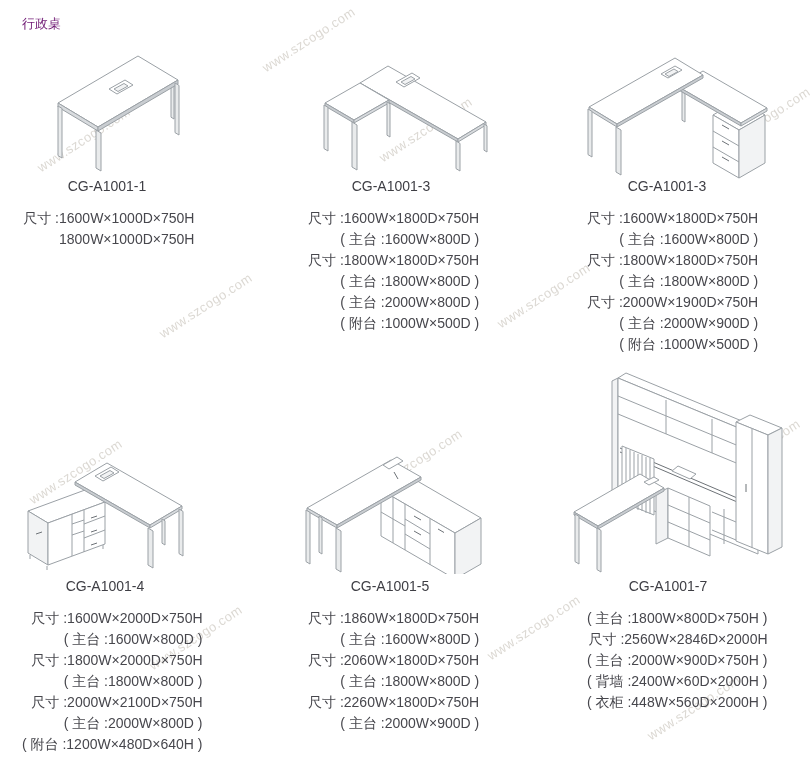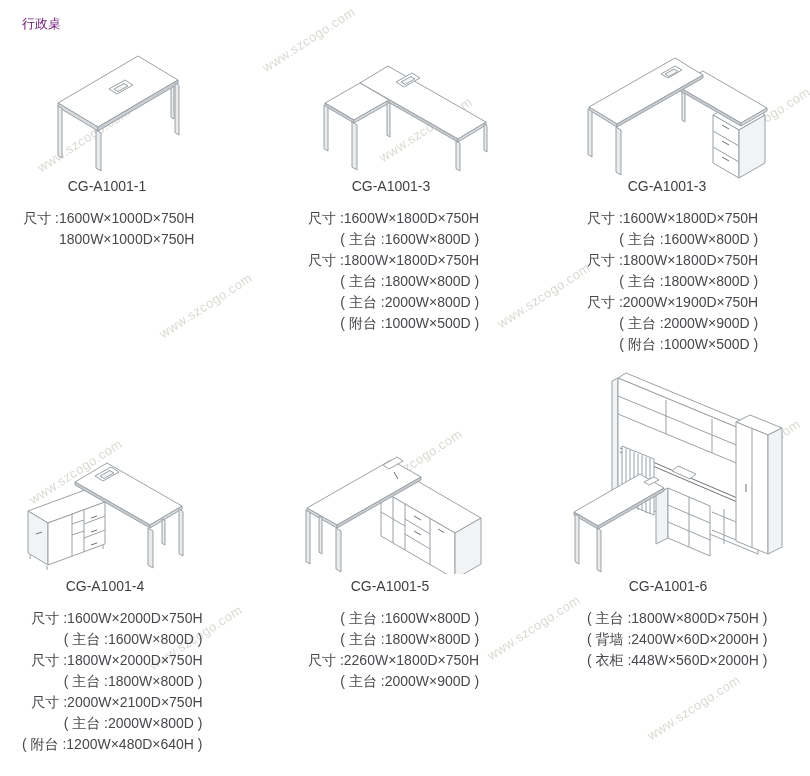--- a/index.html
+++ b/index.html
@@ -186,21 +186,23 @@
         <path d="M24,84 L27,85.8 L27,122 L24,120.2 Z" fill="#e9ebec"></path>
         <path d="M11,78 L15,80.4 L15,132 L11,129.6 Z" fill="#e9ebec"></path>
         <path d="M41,96 L46,99 L46,140 L41,137 Z" fill="#e9ebec"></path>
         <path d="M88,33 L102,25 L108,29 L94,37 Z"></path>
         <path d="M99,40 l4,7" fill="none" stroke="#6d7277"></path>
       </g>
     </svg>
   </div>
   <div class="code" style="left:-3px;top:216px;width:170px">CG-A1001-5</div>
   <div class="specs" style="left:0;top:246px">
-    <div class="spec">( 主台 :1600W×800D )</div>
+    <div class="spec">尺寸 :1860W×1800D×750H</div>
+    <div class="spec">( 主台 :1600W×800D )</div>
+    <div class="spec">尺寸 :2060W×1800D×750H</div>
     <div class="spec">( 主台 :1800W×800D )</div>
     <div class="spec">尺寸 :2260W×1800D×750H</div>
     <div class="spec">( 主台 :2000W×900D )</div>
   </div>
 </div>
 
 <div class="cell" style="left:587px;top:362px;width:225px;height:414px">
   <div class="fig" style="left:-27px;top:0">
     <svg width="248" height="212" viewBox="0 0 248 212">
       <g fill="#fff" stroke="#9ba1a6" stroke-width="1" stroke-linejoin="round">
@@ -224,19 +226,21 @@
         <path d="M129,135 L129,185 M108,143 L150,161 M108,160 L150,178" fill="none"></path>
         <path d="M80,112 L14,150 L38,164 L104,126 Z"></path>
         <path d="M14,150 L38,164 L38,167 L14,153 Z" fill="#c9cdd1"></path>
         <path d="M38,164 L104,126 L104,129 L38,167 Z" fill="#c9cdd1"></path>
         <path d="M84,120 L94,115 L99,118 L89,123 Z"></path>
         <path d="M15,152 L19,154.4 L19,202 L15,199.6 Z" fill="#e9ebec"></path>
         <path d="M37,166 L41,168.4 L41,210 L37,207.6 Z" fill="#e9ebec"></path>
       </g>
     </svg>
   </div>
-  <div class="code" style="left:-4px;top:216px;width:170px">CG-A1001-6</div>
+  <div class="code" style="left:-4px;top:216px;width:170px">CG-A1001-7</div>
   <div class="specs" style="left:0;top:246px">
     <div class="spec">( 主台 :1800W×800D×750H )</div>
+    <div class="spec">尺寸 :2560W×2846D×2000H</div>
+    <div class="spec">( 主台 :2000W×900D×750H )</div>
     <div class="spec">( 背墙 :2400W×60D×2000H )</div>
     <div class="spec">( 衣柜 :448W×560D×2000H )</div>
   </div>
 </div>
 
 </body></html>

